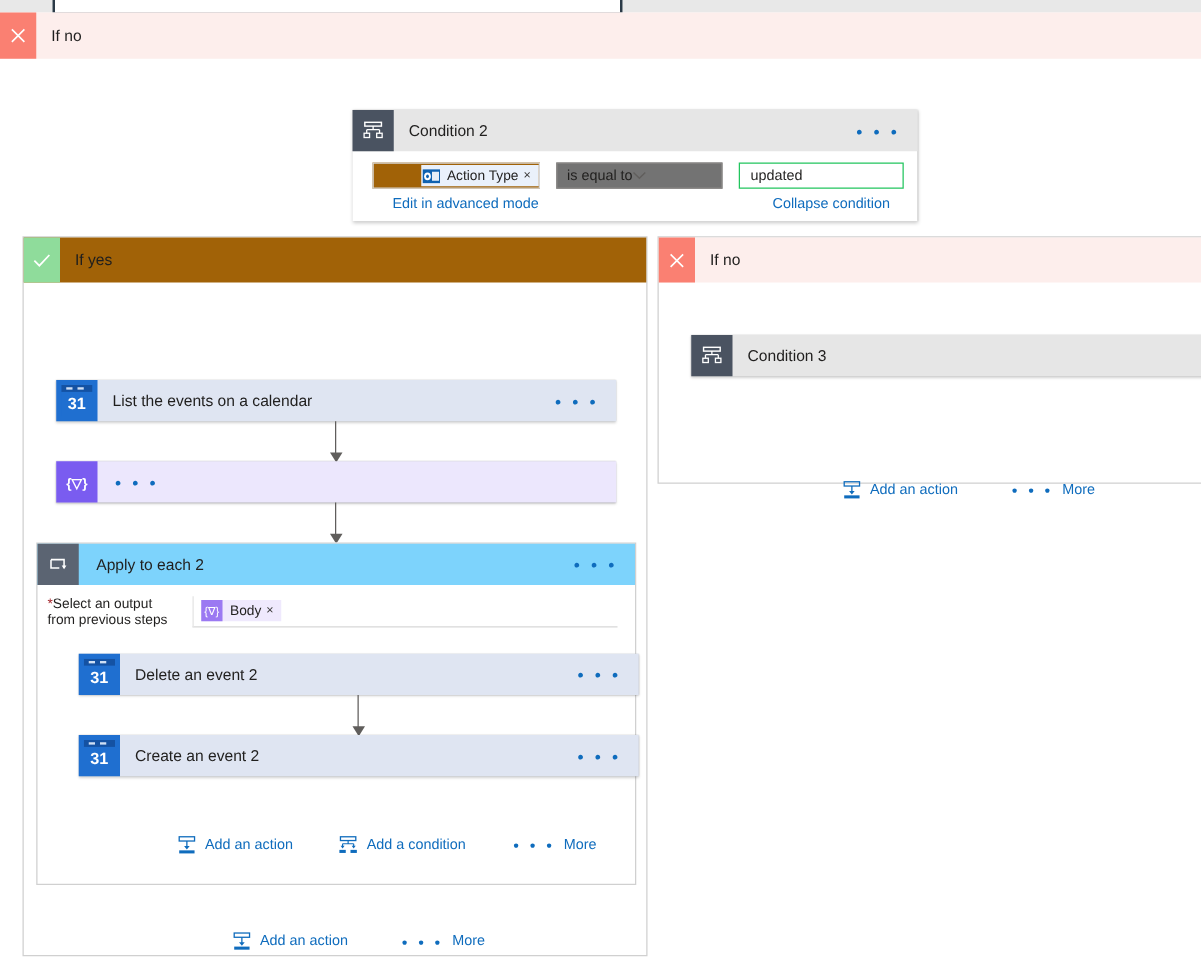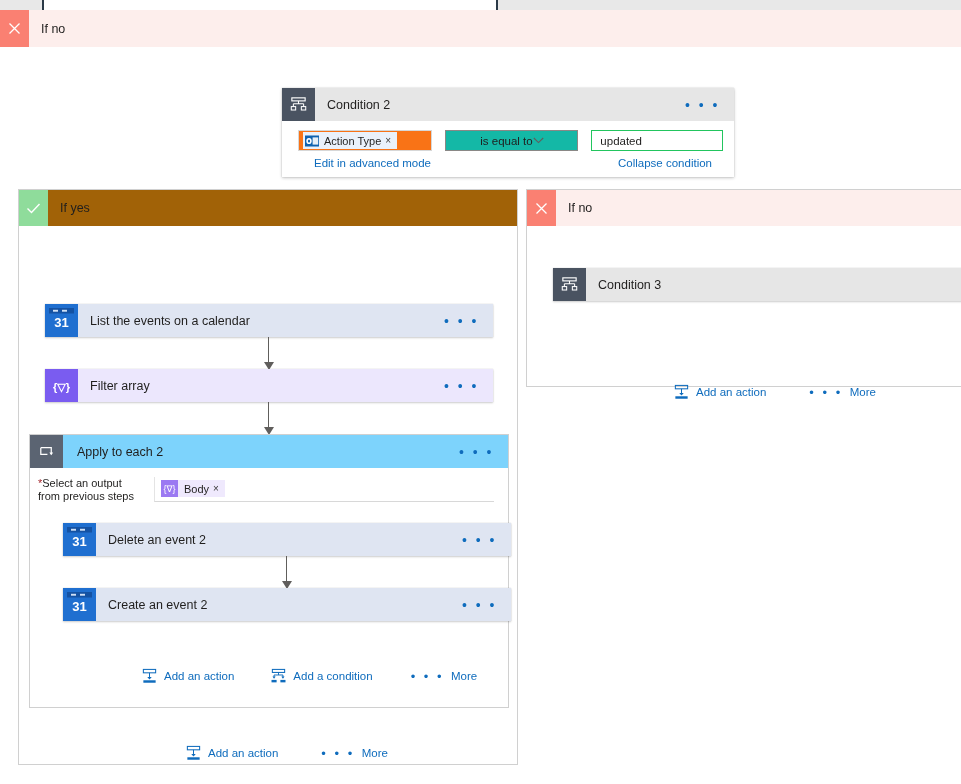--- a/index.html
+++ b/index.html
@@ -106,25 +106,26 @@
   }
   .cond-row {
     display: flex;
     align-items: center;
     gap: 13px;
   }
   .token-field {
     width: 134px;
     height: 21px;
     border: 1px solid #d7d7d7;
-    background: #f97316;
+    background: #a16207;
     display: flex;
     align-items: center;
     padding-left: 4px;
     box-sizing: border-box;
+    justify-content: flex-end;
   }
   .token {
     display: inline-flex;
     align-items: center;
     height: 17px;
     background: #eaf1fb;
   }
   .token .tok-ico {
     width: 15px; height: 15px;
     margin: 0 5px 0 1px;
@@ -140,24 +141,24 @@
     font-size: 10px;
     color: #3b3a39;
     padding-right: 6px;
     cursor: pointer;
   }
 
   .op-select {
     width: 134px;
     height: 21px;
     border: 1px solid #8a8886;
-    background: #14b8a6;
-    display: flex;
-    align-items: center;
-    justify-content: center;
+    background: #737373;
+    display: flex;
+    align-items: center;
+    justify-content: flex-start;
     padding: 0 7px 0 8px;
     box-sizing: border-box;
     font-size: 11.5px;
     color: #201f1e;
   }
   .chev {
     color: #605e5c;
     font-size: 9px;
   }
   .val-input {
@@ -436,21 +437,20 @@
     <div class="connector" style="left:249px; top:111px; height:26px;"></div>
     <div class="arrow-head" style="left:245px; top:136px;"></div>
 
     <div class="action-card purple" style="left:26px; top:143px; width:448px;">
       <div class="ac-icon filter">
         <svg width="25" height="25" viewBox="0 0 25 25" aria-hidden="true">
           <rect x="0" y="0" width="25" height="25" fill="#7a5cf0"></rect>
           <text x="12.5" y="17.5" font-family="Liberation Sans, sans-serif" font-size="11" fill="#ffffff" text-anchor="middle">{▽}</text>
         </svg>
       </div>
-      <div class="ac-title">Filter array</div>
       <div class="ellipsis">• • •</div>
     </div>
 
     <div class="connector" style="left:249px; top:176px; height:26px;"></div>
     <div class="arrow-head" style="left:245px; top:201px;"></div>
 
     <div class="scope-card" style="left:10px; top:208px; width:480px; height:274px;">
       <div class="scope-head">
         <div class="sh-icon">
           <svg width="19" height="19" viewBox="0 0 20 20" aria-hidden="true">

